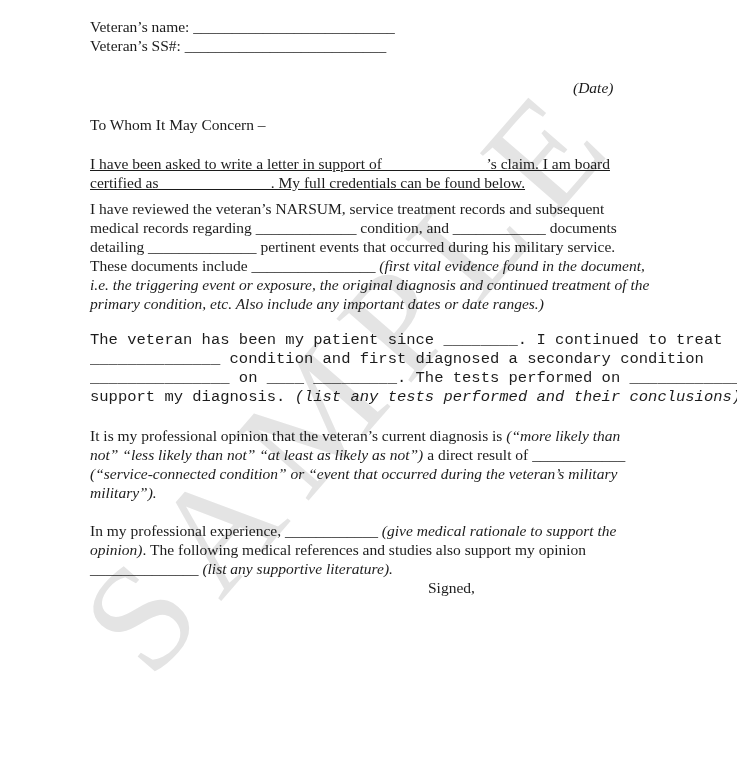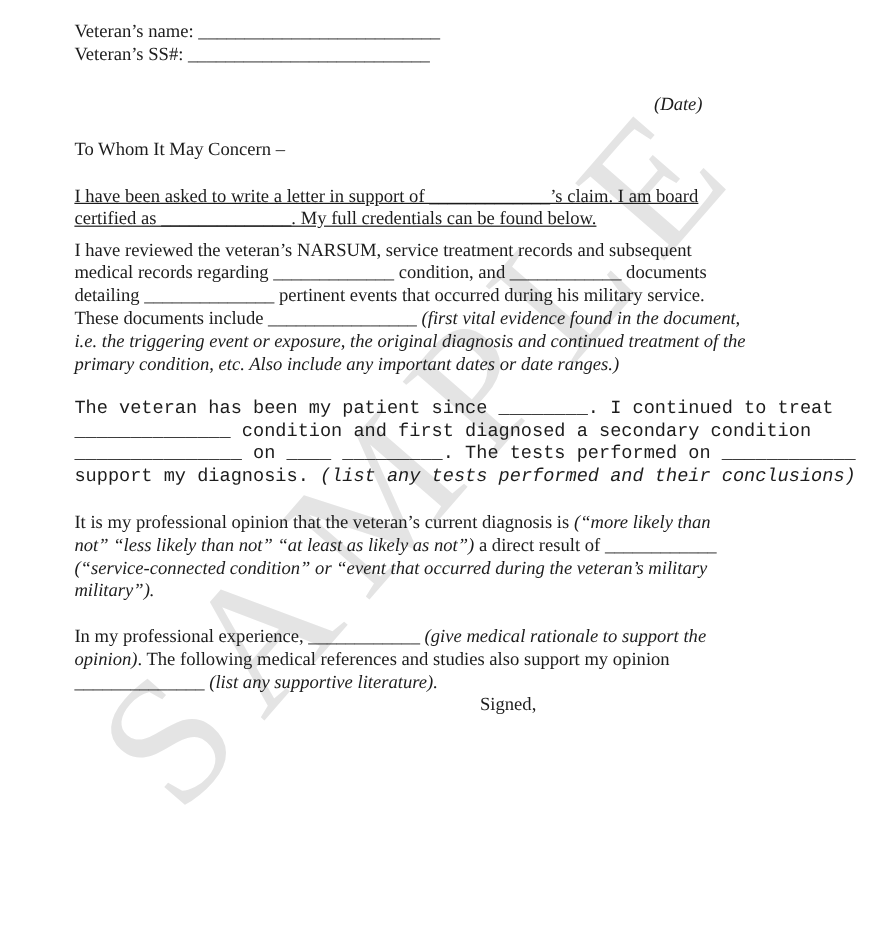--- a/index.html
+++ b/index.html
@@ -22,21 +22,21 @@
     font-size: 150px;
     letter-spacing: 22px;
     font-weight: normal;
     white-space: nowrap;
     z-index: 0;
     user-select: none;
   }
   .doc {
     position: relative;
     z-index: 1;
-    padding: 17px 40px 0 62px;
+    padding: 17px 40px 0 90px;
   }
   .tline {
     white-space: pre;
     line-height: 19px;
     height: 19px;
   }
   .it, .tline .it { font-style: italic; text-align: center; }
   .block-fields      { margin-bottom: 23px; }
   .block-date        { margin-bottom: 18px; padding-left: 483px; }
   .block-salutation  { margin-bottom: 20px; }

